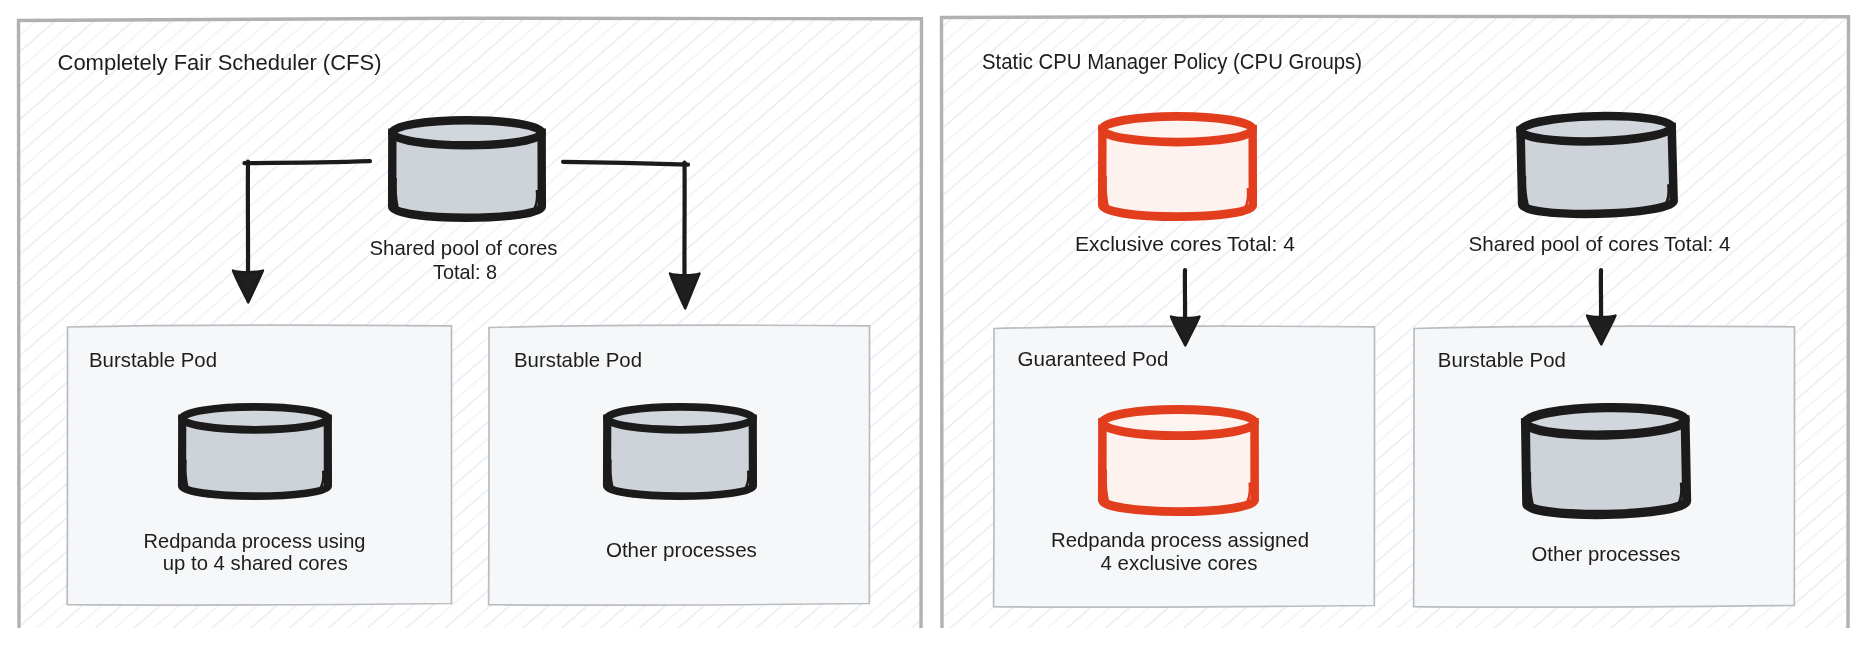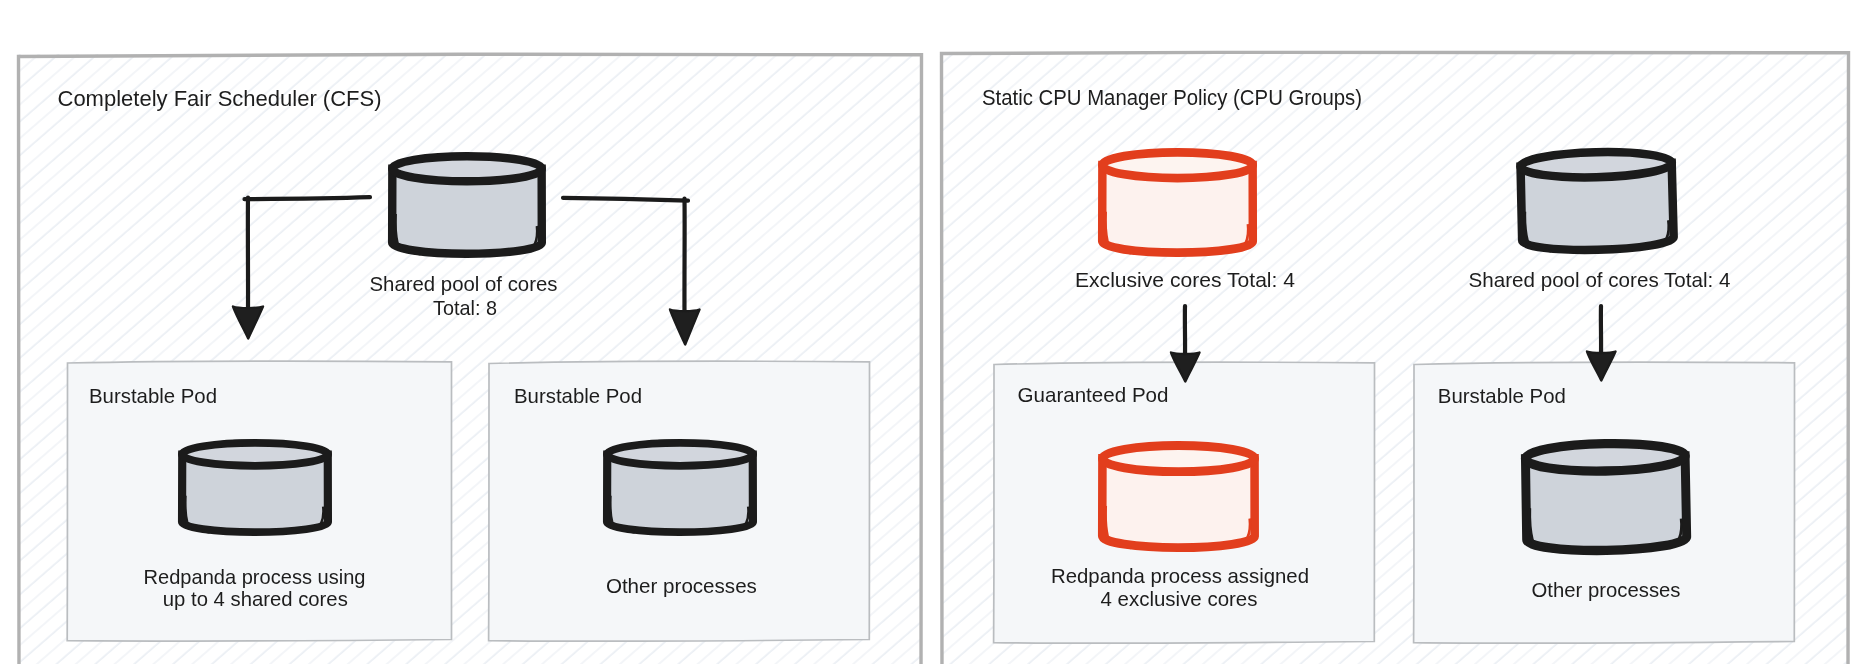--- a/index.html
+++ b/index.html
@@ -1,16 +1,16 @@
 <!DOCTYPE html>
 <html><head>
 <meta charset="utf-8">
 <style>
   html,body{margin:0;padding:0;background:#ffffff;}
-  #stage{position:relative;width:1865px;height:628px;background:#ffffff;overflow:hidden;margin-top:36px;}
+  #stage{position:relative;width:1865px;height:628px;background:#ffffff;overflow:hidden;}
   svg text{font-family:"Liberation Sans",sans-serif;fill:#1d1d1d;}
 </style>
 </head>
 <body>
 <div id="stage">
 <svg width="1865" height="671" viewBox="0 0 1865 671">
   <defs>
     <pattern id="hach" width="25.5" height="25.5" patternUnits="userSpaceOnUse" patternTransform="rotate(-41)">
       <line x1="-2" y1="1" x2="30" y2="1" stroke="#ebeff4" stroke-width="1.7"></line>
       <line x1="-2" y1="13.7" x2="30" y2="13.7" stroke="#eff2f6" stroke-width="1.4"></line>

